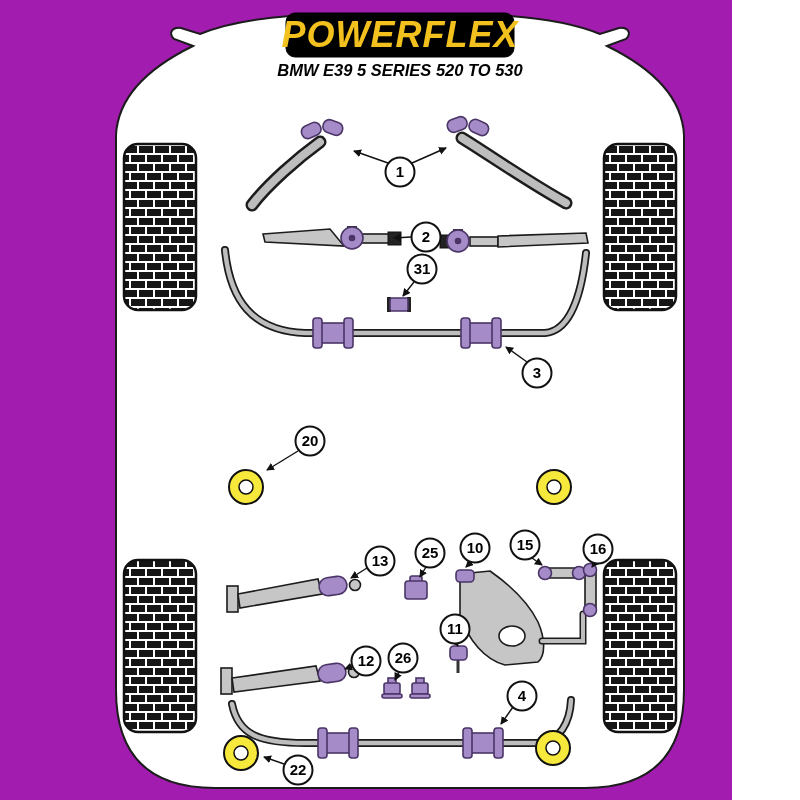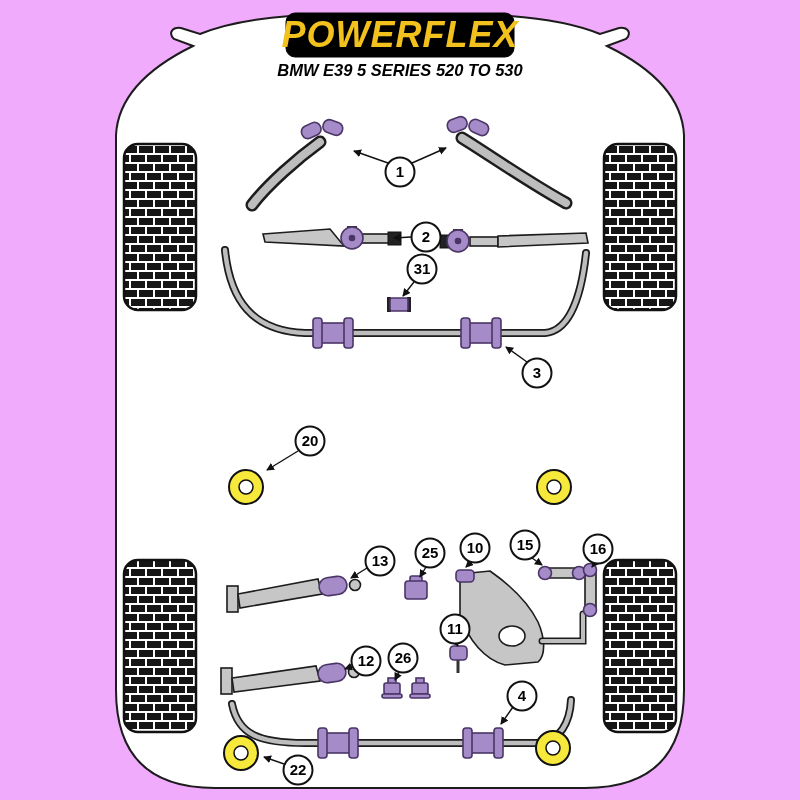--- a/index.html
+++ b/index.html
@@ -1,16 +1,16 @@
 <!DOCTYPE html>
 <html><head>
 <meta charset="utf-8">
 <style>
   html,body{margin:0;padding:0;background:#fff;}
-  .stage{width:800px;height:800px;position:relative;background:#f0abfc;overflow:hidden;
+  .stage{width:732px;height:800px;position:relative;background:#a21caf;overflow:hidden;
          font-family:"Liberation Sans",sans-serif;}
   svg{display:block;}
   .badge{fill:#fff;stroke:#111;stroke-width:2;}
   .badge-num{font-family:"Liberation Sans",sans-serif;font-weight:700;font-size:15px;
              text-anchor:middle;fill:#000;}
   .arrow{stroke:#111;stroke-width:1.4;fill:none;}
   .gray{fill:#C6C6C6;stroke:#1C1C1C;stroke-width:1.6;}
   .dark{fill:#222;stroke:#111;stroke-width:1;}
   .tube-u{fill:none;stroke:#1C1C1C;stroke-linecap:round;}
   .tube-o{fill:none;stroke:#BDBDBD;stroke-linecap:round;}

